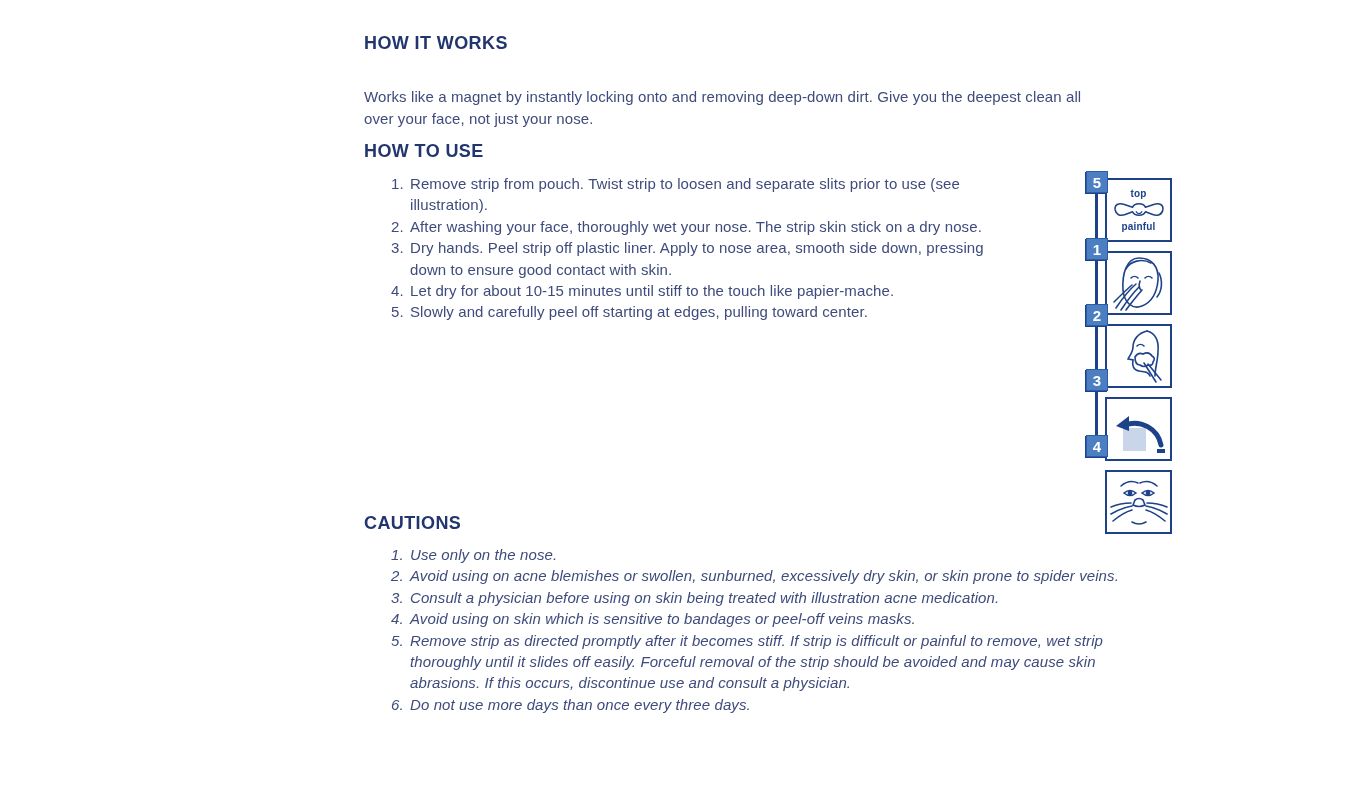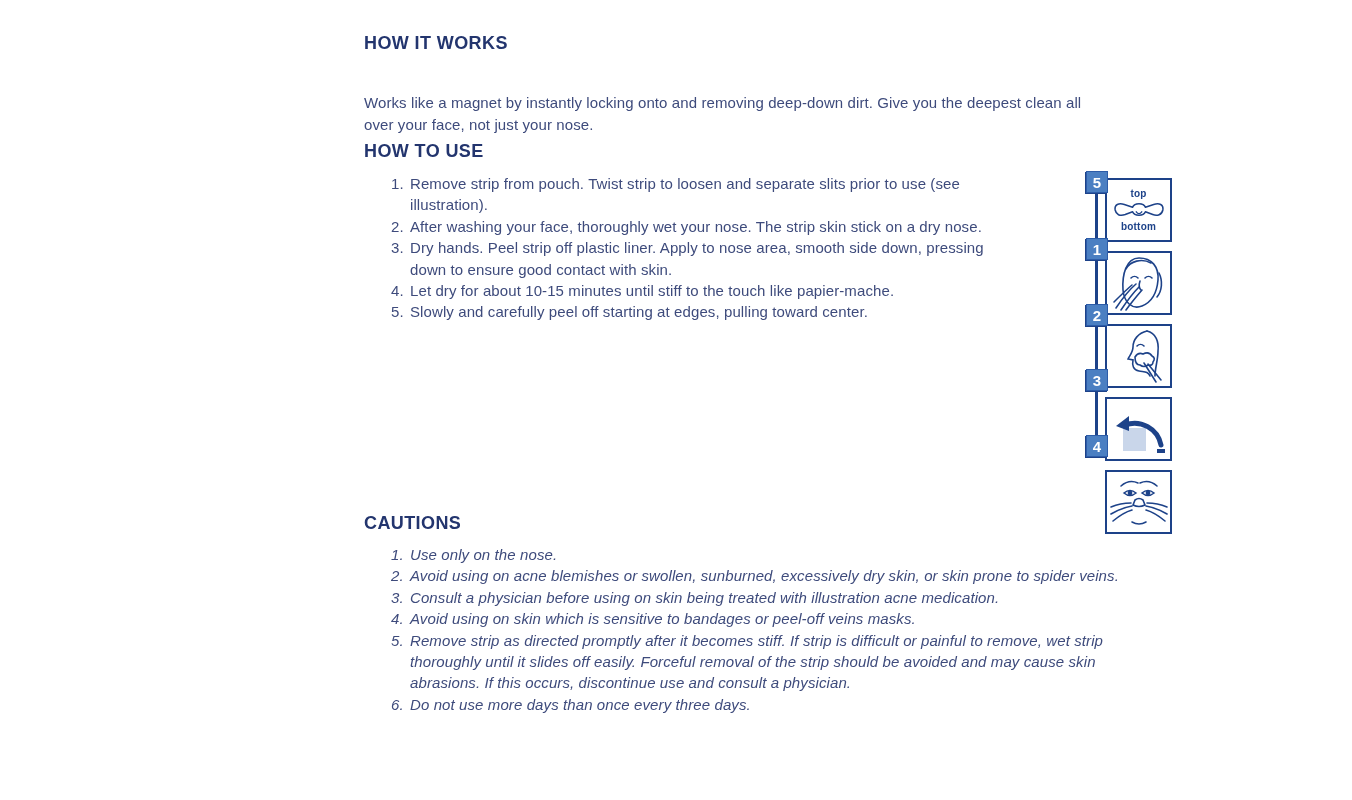--- a/index.html
+++ b/index.html
@@ -23,21 +23,21 @@
   .section-title{
     position:absolute;left:364px;
     font-size:18px;font-weight:700;
     color:var(--heading);
     letter-spacing:.4px;
   }
   #title-how-it-works{top:33px;}
   #title-how-to-use{top:141px;}
   #title-cautions{top:513px;}
   .intro{
-    position:absolute;left:364px;top:92px;width:745px;
+    position:absolute;left:364px;top:86px;width:745px;
     font-size:15px;line-height:21.5px;letter-spacing:.1px;
   }
   ol.steps{
     position:absolute;
     list-style:decimal;
   }
   ol.steps li{
     font-size:15px;line-height:21.4px;letter-spacing:.1px;
     padding-left:2px;
   }
@@ -119,21 +119,21 @@
 
     <div id="illu-cells">
 
       <div class="illu-cell">
         <span class="strip-label">top</span>
         <svg width="56" height="22" viewBox="0 0 60 24">
           <path d="M4,12 C3,6 8,4 14,6 L23,9 C25,4 35,4 37,9 L46,6 C52,4 57,6 56,12
                    C55,17 50,19 45,17 L37,14 C35,19 25,19 23,14 L15,17 C9,19 5,17 4,12 Z" fill="none" stroke="#1d4289" stroke-width="1.7" stroke-linejoin="round"></path>
           <path d="M27,14 q3,4 6,0" fill="none" stroke="#1d4289" stroke-width="1.5" stroke-linecap="round"></path>
         </svg>
-        <span class="strip-label">bottom</span>
+        <span class="strip-label">painful</span>
       </div>
 
       <div class="illu-cell">
         <svg width="58" height="56" viewBox="0 0 58 56">
           <g fill="none" stroke="#1d4289" stroke-width="1.6" stroke-linecap="round">
             <path d="M29,3 C42,3 49,12 48,25 C47,37 42,47 32,51 C22,55 14,47 13,35 C12,20 16,3 29,3 Z"></path>
             <path d="M16,14 C20,6 32,3 41,8"></path>
             <path d="M49,18 C53,26 52,36 47,42"></path>
             <path d="M21,23 c2,-2 5,-2 7,0"></path>
             <path d="M35,23 c2,-2 5,-2 7,0"></path>

